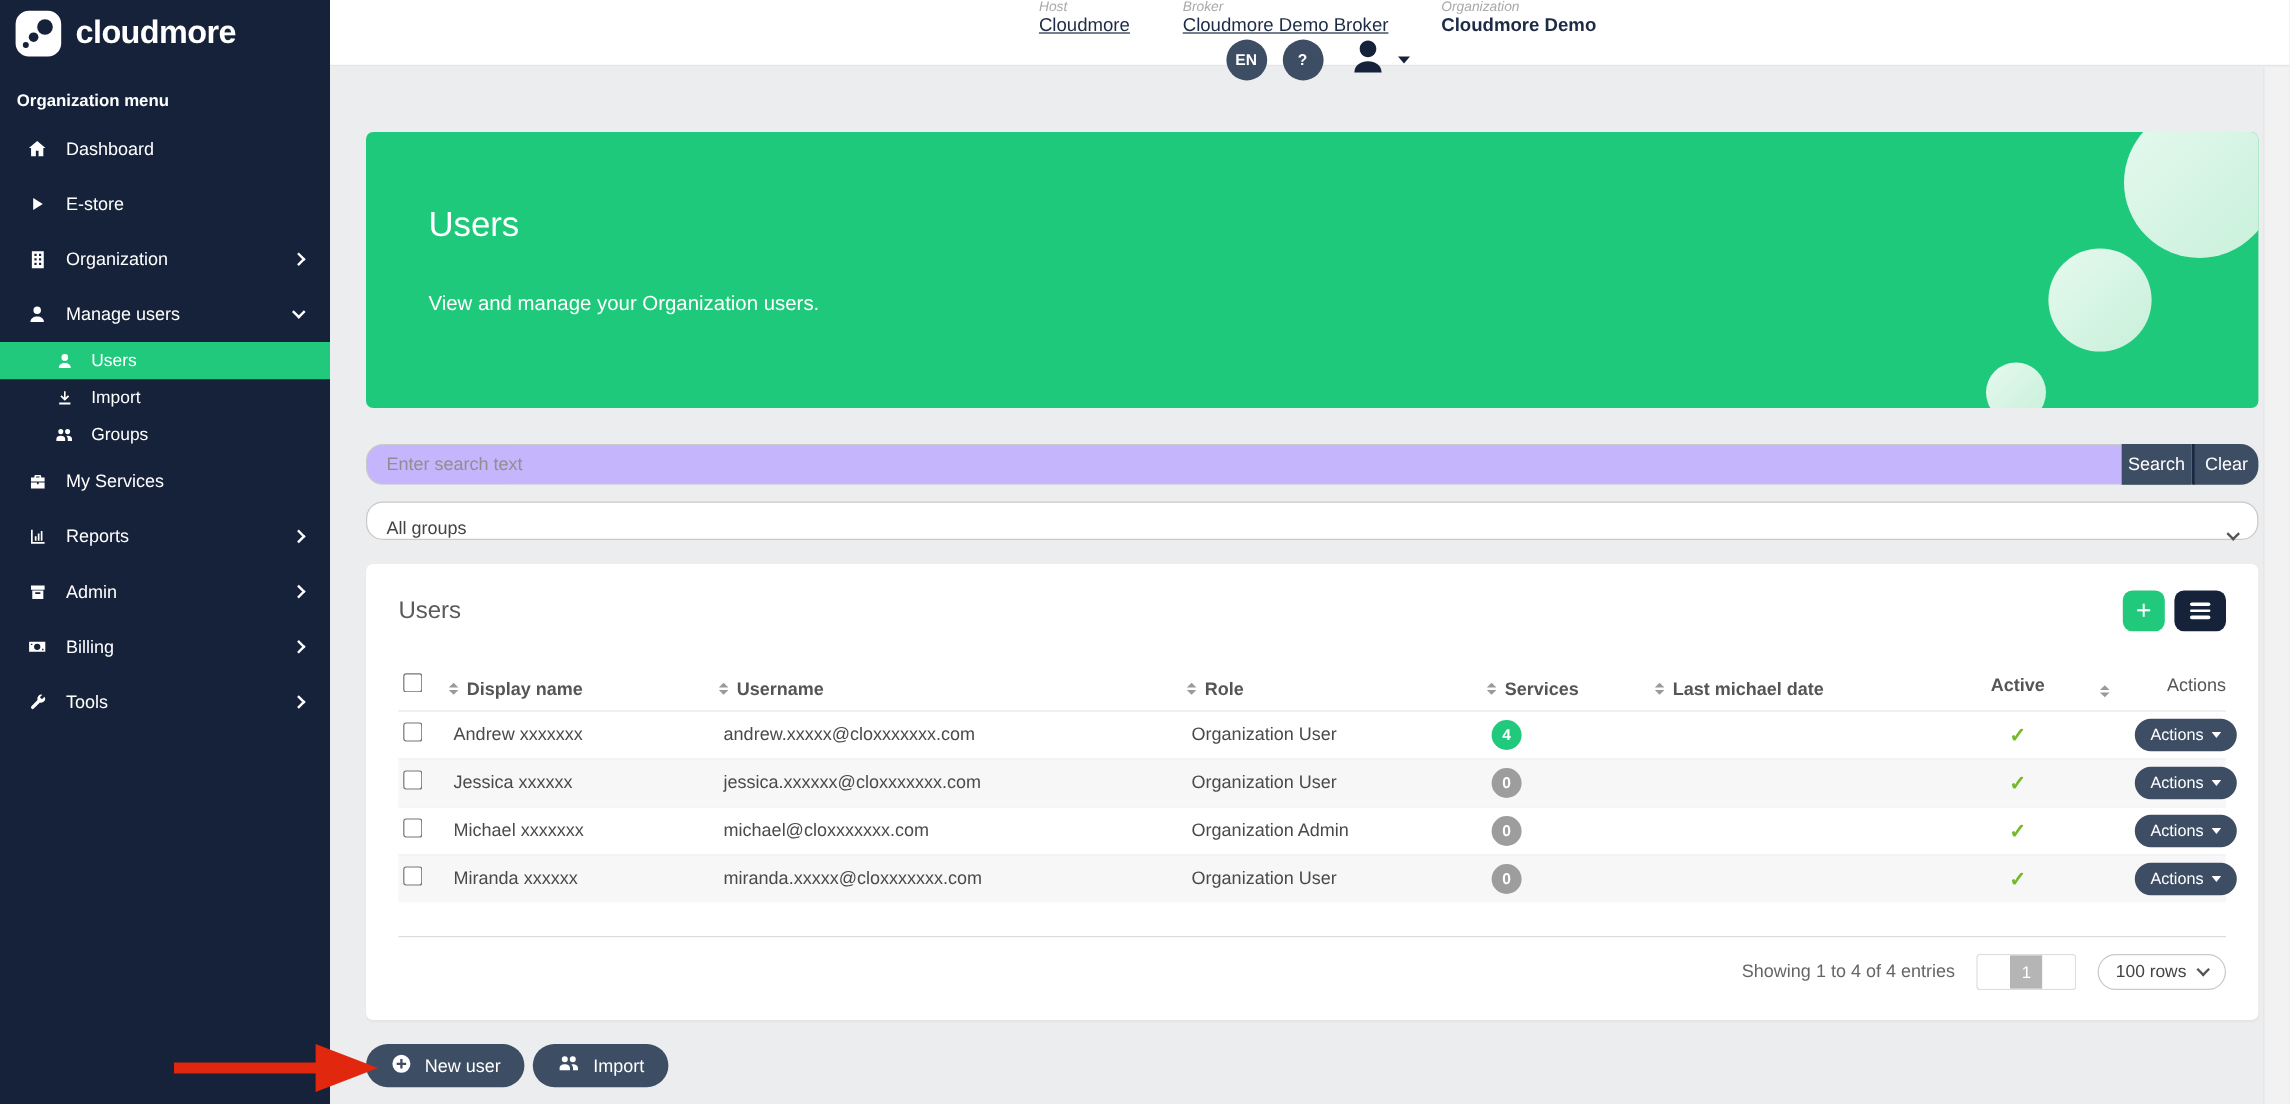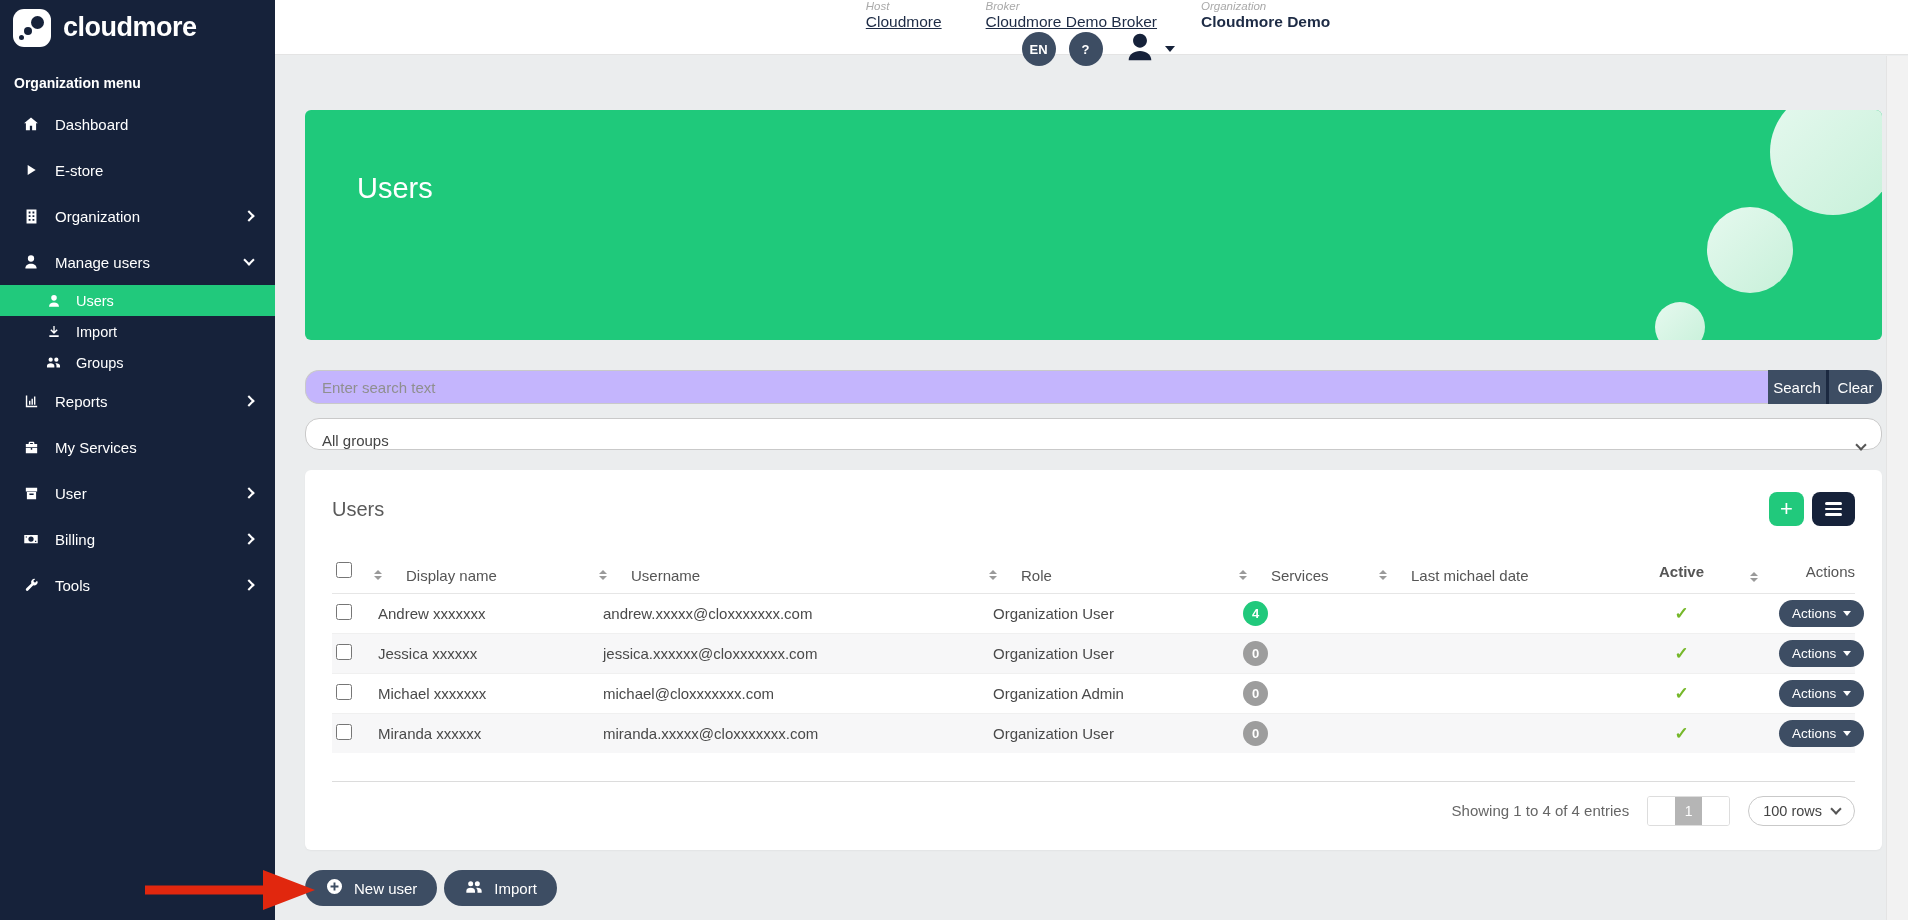--- a/index.html
+++ b/index.html
@@ -77,21 +77,21 @@
   .list-btn { width:43px; height:34px; background:#16223a; border:none; border-radius:8px; display:flex; flex-direction:column;
               align-items:center; justify-content:center; gap:3px; cursor:pointer; }
   .list-btn i { width:17px; height:2.6px; background:#fff; border-radius:2px; }
   
   table { width:100%; border-collapse:collapse; margin-top:24px; table-layout:fixed; font-size:15px; color:#4a4a4a; }
   thead th { font-weight:400; color:#555; text-align:left; padding:10px 0 9px; }
   thead tr { border-bottom:1px solid #e6e6e6; }
   tbody tr { border-top:1px solid #f0f0f0; }
   tbody tr.stripe { background:#f7f7f8; }
   tbody td { padding:6px 0; height:37px; vertical-align:middle; }
-  .th-wrap { display:inline-flex; align-items:center; gap:24px; }
+  .th-wrap { display:inline-flex; align-items:center; gap:7px;font-weight:bold; }
   .sort-icon { display:inline-flex; flex-direction:column; gap:2px; }
   .sort-icon i { width:0; height:0; border-left:4px solid transparent; border-right:4px solid transparent; }
   .sort-icon .up { border-bottom:4px solid #9a9a9a; }
   .sort-icon .dn { border-top:4px solid #9a9a9a; }
   .cb { width:16px; height:16px; accent-color:#fff; cursor:pointer; margin-left:4px; }
   td.name-cell, td.mail-cell, td.role-cell { padding-left:4px; }
   .badge { width:25px; height:25px; border-radius:50%; display:inline-flex; align-items:center; justify-content:center;
            color:#fff; font-size:13px; font-weight:bold; margin-left:4px; }
   .badge.green { background:#21c97c; }
   .badge.gray  { background:#9d9d9d; }
@@ -186,41 +186,41 @@
         <svg width="17" height="17" viewBox="0 0 24 24" fill="currentColor">
           <path d="M8 11a3 3 0 1 0 0-6 3 3 0 0 0 0 6zm8 0a3 3 0 1 0 0-6 3 3 0 0 0 0 6zm-8 2c-2.8 0-5.2 1.4-5.2 3.7V19H13.2v-2.3C13.2 14.4 10.8 13 8 13zm8 0c-.5 0-1 .1-1.5.2 1 .8 1.7 1.9 1.7 3.5V19h5v-2.3c0-2.3-2.4-3.7-5.2-3.7z"></path>
         </svg>
       </span>
     <span class="lbl">Groups</span>
   </div>
 
   <div class="nav-item">
     <span class="ico">
         <svg width="17" height="17" viewBox="0 0 24 24" fill="currentColor">
+          <path d="M9.5 4h5A1.5 1.5 0 0 1 16 5.5V7h4v4.6H4V7h4V5.5A1.5 1.5 0 0 1 9.5 4zm.5 3h4V5.8h-4V7zM4 12.8h7v2.2h2v-2.2h7V20H4z"></path>
+        </svg>
+      </span>
+    <span class="lbl">My Services</span>
+  </div>
+  <div class="nav-item">
+    <span class="ico">
+        <svg width="17" height="17" viewBox="0 0 24 24" fill="currentColor">
           <path d="M4 3.5h2V18h14v2H4zM8.5 11h2v5.5h-2zM12 8h2v8.5h-2zM15.5 5h2v11.5h-2z"></path>
         </svg>
       </span>
     <span class="lbl">Reports</span>
     <span class="chev-right"></span>
   </div>
   <div class="nav-item">
     <span class="ico">
         <svg width="17" height="17" viewBox="0 0 24 24" fill="currentColor">
-          <path d="M9.5 4h5A1.5 1.5 0 0 1 16 5.5V7h4v4.6H4V7h4V5.5A1.5 1.5 0 0 1 9.5 4zm.5 3h4V5.8h-4V7zM4 12.8h7v2.2h2v-2.2h7V20H4z"></path>
-        </svg>
-      </span>
-    <span class="lbl">My Services</span>
-  </div>
-  <div class="nav-item">
-    <span class="ico">
-        <svg width="17" height="17" viewBox="0 0 24 24" fill="currentColor">
           <path d="M4 4h16v5H4zM5.5 10h13v10h-13zM9 12v2.2h6V12z"></path>
         </svg>
       </span>
-    <span class="lbl">User</span>
+    <span class="lbl">Admin</span>
     <span class="chev-right"></span>
   </div>
   <div class="nav-item">
     <span class="ico">
         <svg width="18" height="18" viewBox="0 0 24 24" fill="currentColor">
           <path fill-rule="evenodd" d="M3 6.5h18v11H3v-11zm9 2a3.5 3.5 0 1 1 0 7 3.5 3.5 0 0 1 0-7zM5 8.5h1.6v1.6H5V8.5zm12.4 7.4H19v-1.6h-1.6v1.6z"></path>
         </svg>
       </span>
     <span class="lbl">Billing</span>
     <span class="chev-right"></span>
@@ -262,20 +262,21 @@
     </div>
   </div>
 </div>
 
 <div class="scroll-strip"></div>
 
 <div class="main">
 
   <div class="banner">
     <h1>Users</h1>
+    <p>View and manage your Organization users.</p>
     <div class="deco c1"></div>
     <div class="deco c2"></div>
     <div class="deco c3"></div>
   </div>
 
   <div class="search-row">
     <input class="search-input" type="text" placeholder="Enter search text" style="">
     <button class="btn-search">Search</button>
     <button class="btn-clear">Clear</button>
   </div>

